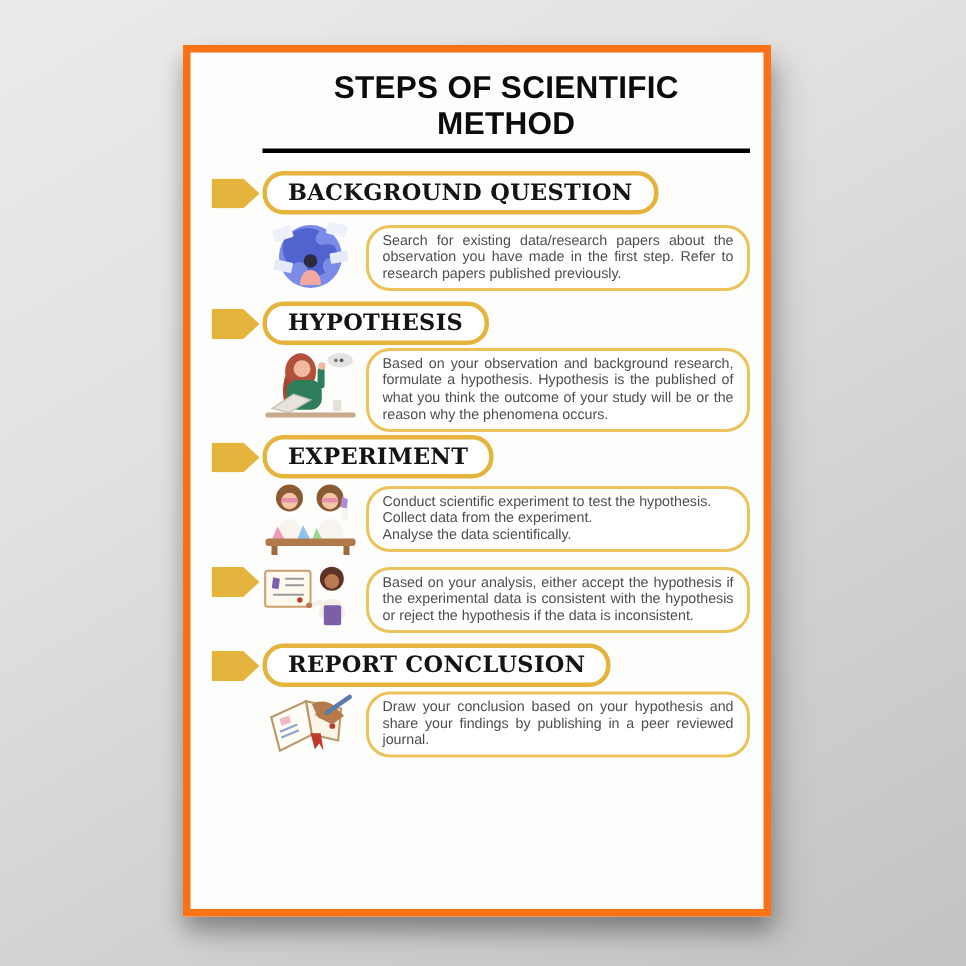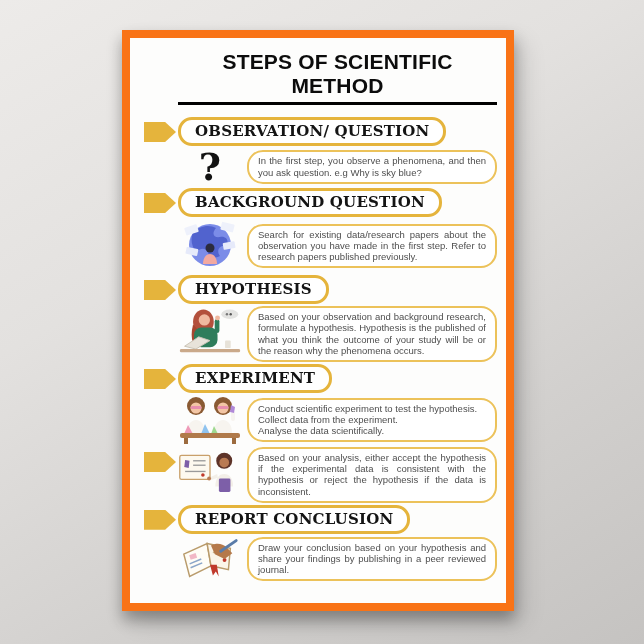--- a/index.html
+++ b/index.html
@@ -6,21 +6,21 @@
   html,body { margin:0; padding:0; }
   body {
     width:644px; height:644px;
     background: linear-gradient(150deg, #edebe9 0%, #e3e1df 35%, #d2d0ce 70%, #c5c3c1 100%);
     font-family: "Liberation Sans", sans-serif;
     position: relative; overflow: hidden;
   }
   .poster {
     position:absolute; left:122px; top:30px; width:392px; height:581px;
     background:#fdfdfc;
-    border:8px solid #f97316;
+    border:5px solid #f97316;
     box-shadow: 0 9px 14px rgba(0,0,0,0.30), 10px 12px 22px rgba(0,0,0,0.12);
     padding:10px 9px 6px 48px;
   }
   .poster-title-wrap { text-align:center; margin:2px 0 12px; }
   .poster-title {
     display:inline-block;
     font-weight:bold; font-size:21px; letter-spacing:0.2px; color:#0c0c0c;
     border-bottom:3px solid #000;
     padding:0 3px 4px;
     font-family:"Liberation Sans", sans-serif;
@@ -55,30 +55,20 @@
 </style>
 </head>
 <body>
 
 <div class="poster">
 
   <div class="poster-title-wrap">
     <span class="poster-title">STEPS OF SCIENTIFIC METHOD</span>
   </div>
 
-  <div class="step">
-    <div class="step-arrow"></div>
-    <div class="pill">OBSERVATION/ QUESTION</div>
-    <div class="row">
-      <div class="icon-box">
-        <div class="qmark">?</div>
-      </div>
-      <div class="bubble">In the first step, you observe a phenomena, and then you ask question.  e.g Why is sky blue?</div>
-    </div>
-  </div>
 
   <div class="step">
     <div class="step-arrow"></div>
     <div class="pill">BACKGROUND QUESTION</div>
     <div class="row">
       <div class="icon-box">
         <svg width="54" height="54" viewBox="0 0 54 54">
           <circle cx="27" cy="26" r="21" fill="#7b8ce8"></circle>
           <path d="M10 14c6-7 16-9 23-5-5 6-2 10 4 9 6-1 9 3 7 9-8-2-11 5-7 10-6 3-10 2-12-3-2-6-8-5-12-1-4-5-6-13-3-19z" fill="#4a5cc9" opacity="0.85"></path>
           <rect x="2" y="7" width="13" height="8" rx="1" fill="#eef1fb" transform="rotate(-18 8 11)"></rect>

